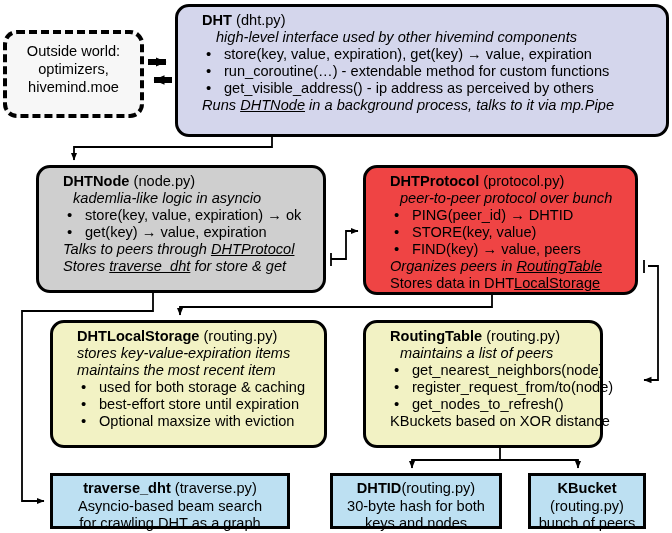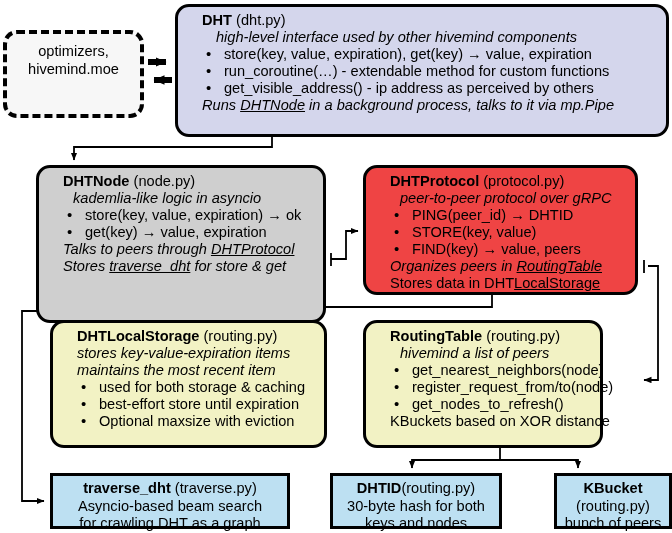--- a/index.html
+++ b/index.html
@@ -63,29 +63,29 @@
   .foot{white-space:nowrap;}
   u{text-decoration:underline;}
 
   
   #n-outside{left:3px;  top:30px;  width:141px; height:88px;}
   #n-outside .inner{padding:9px 4px;font-size:14.6px;text-align:center;line-height:1.22;}
 
   #n-dht{left:175px; top:4px;   width:494px; height:133px;}
   #n-dht .inner{font-size:14.6px;}
 
-  #n-dhtnode{left:36px;  top:165px; width:290px; height:158px;}
+  #n-dhtnode{left:36px;  top:165px; width:290px; height:128px;}
   #n-dhtproto{left:363px;top:165px; width:275px; height:130px;}
 
   #n-storage{left:50px;  top:320px; width:277px; height:128px;}
   #n-routing{left:363px; top:320px; width:240px; height:128px;}
 
   #n-traverse{left:50px; top:473px; width:240px; height:56px;}
   #n-dhtid{left:330px;   top:473px; width:172px; height:56px;}
-  #n-kbucket{left:528px; top:473px; width:118px; height:56px;margin-left:26px;}
+  #n-kbucket{left:528px; top:473px; width:118px; height:56px;}
 
   .leafbox .inner{padding:4px 5px;font-size:14.6px;line-height:1.2;text-align:center;}
 </style>
 </head>
 <body>
 
 <div id="canvas">
 
   <svg id="wires" viewBox="0 0 672 533" xmlns="http://www.w3.org/2000/svg">
     <defs>
@@ -129,20 +129,21 @@
     <g>
       <path d="M500,446 L500,460 L412,460 L412,468" fill="none" stroke="#000" stroke-width="1.8" marker-end="url(#ar)"></path>
     </g>
     <g>
       <path d="M500,460 L578,460 L578,468" fill="none" stroke="#000" stroke-width="1.8" marker-end="url(#ar)"></path>
     </g>
   </svg>
 
   <div class="node dashed" id="n-outside">
     <div class="inner">
+      <div>Outside world:</div>
       <div>optimizers,</div>
       <div>hivemind.moe</div>
     </div>
   </div>
 
   <div class="node round fill-dht" id="n-dht">
     <div class="inner">
       <div class="ttl">
         <b>DHT</b><span> (dht.py)</span>
       </div>
@@ -169,21 +170,21 @@
       <div class="ital foot"><span>Talks to peers through </span><u>DHTProtocol</u></div>
       <div class="ital foot"><span>Stores </span><u>traverse_dht</u><span> for store &amp; get</span></div>
     </div>
   </div>
 
   <div class="node round fill-proto" id="n-dhtproto">
     <div class="inner">
       <div class="ttl">
         <b>DHTProtocol</b><span> (protocol.py)</span>
       </div>
-      <div class="ital" style="padding-left:10px;">peer-to-peer protocol over gRPC</div>
+      <div class="ital" style="padding-left:10px;">peer-to-peer protocol over bunch</div>
       <ul class="bullets">
         <li>PING(peer_id) → DHTID</li>
         <li>STORE(key, value)</li>
         <li>FIND(key) → value, peers</li>
       </ul>
       <div class="ital foot"><span>Organizes peers in </span><u>RoutingTable</u></div>
       <div class="foot"><span>Stores data in DHT</span><u>LocalStorage</u></div>
     </div>
   </div>
 
@@ -200,21 +201,21 @@
         <li>Optional maxsize with eviction</li>
       </ul>
     </div>
   </div>
 
   <div class="node round fill-store" id="n-routing">
     <div class="inner">
       <div class="ttl">
         <b>RoutingTable</b><span> (routing.py)</span>
       </div>
-      <div class="ital" style="padding-left:10px;">hivemind a list of peers</div>
+      <div class="ital" style="padding-left:10px;">maintains a list of peers</div>
       <ul class="bullets">
         <li>get_nearest_neighbors(node)</li>
         <li>register_request_from/to(node)</li>
         <li>get_nodes_to_refresh()</li>
       </ul>
       <div class="foot">KBuckets based on XOR distance</div>
     </div>
   </div>
 
   <div class="node sharp fill-leaf leafbox" id="n-traverse">

